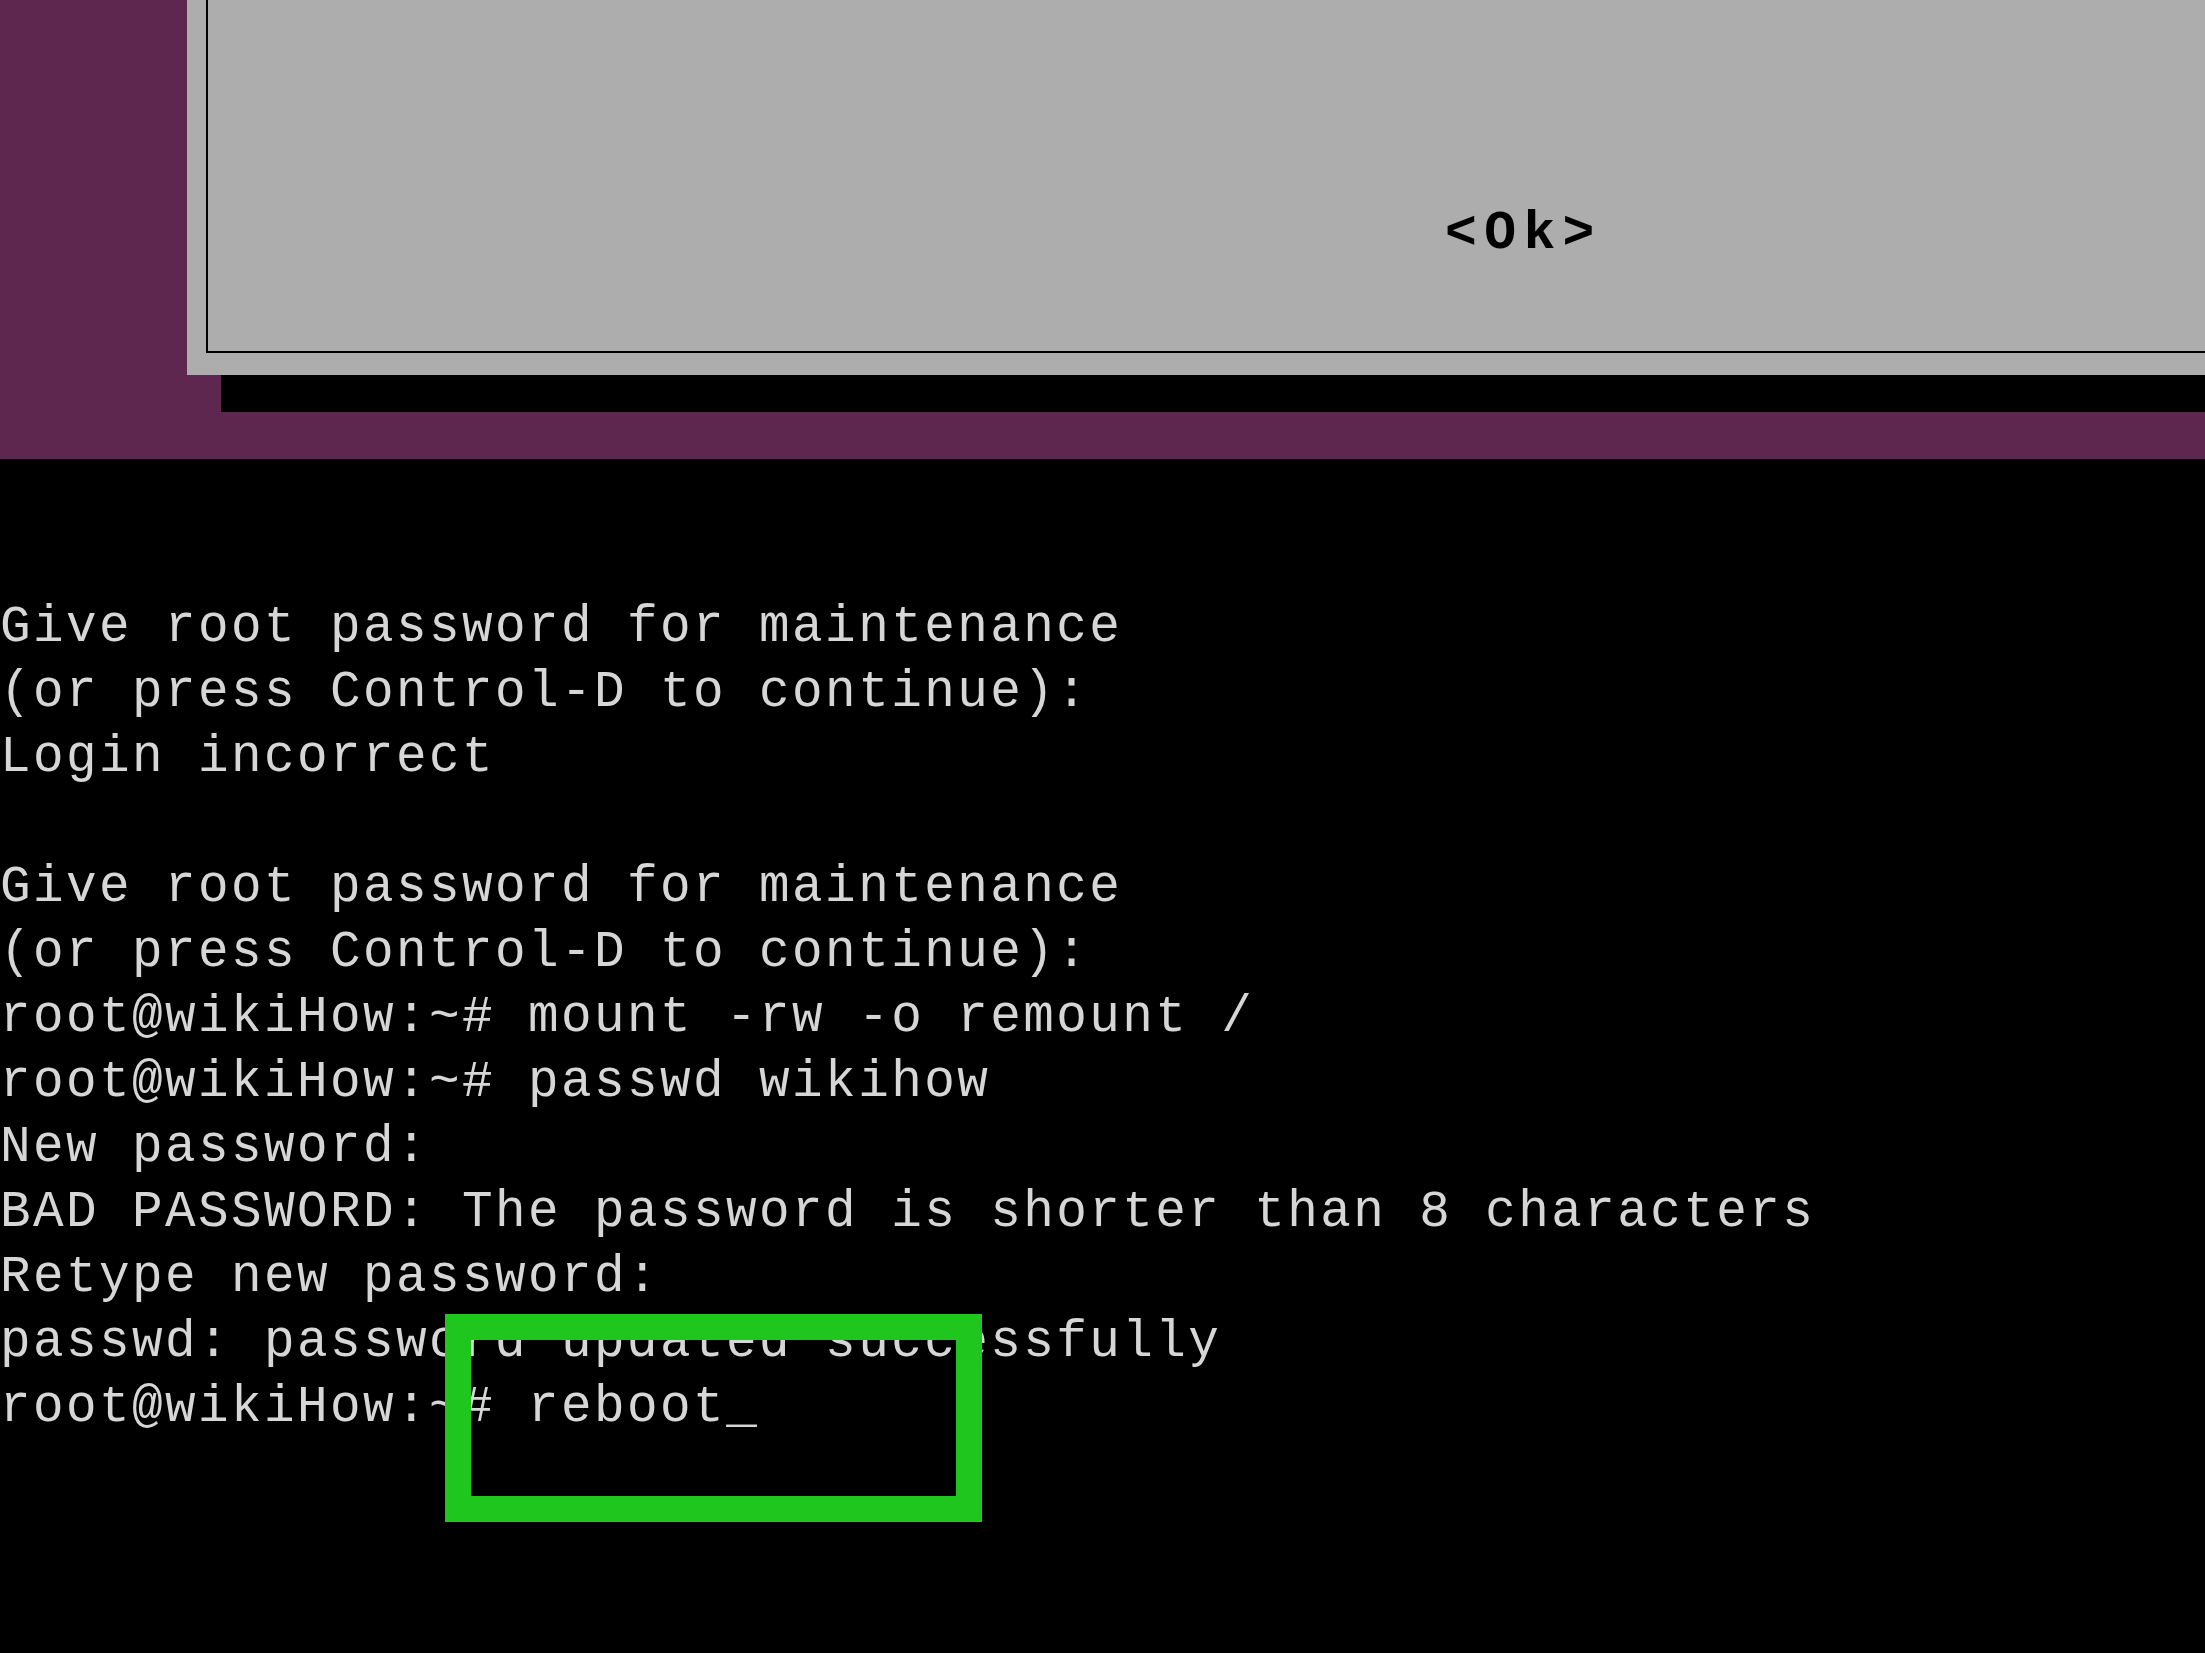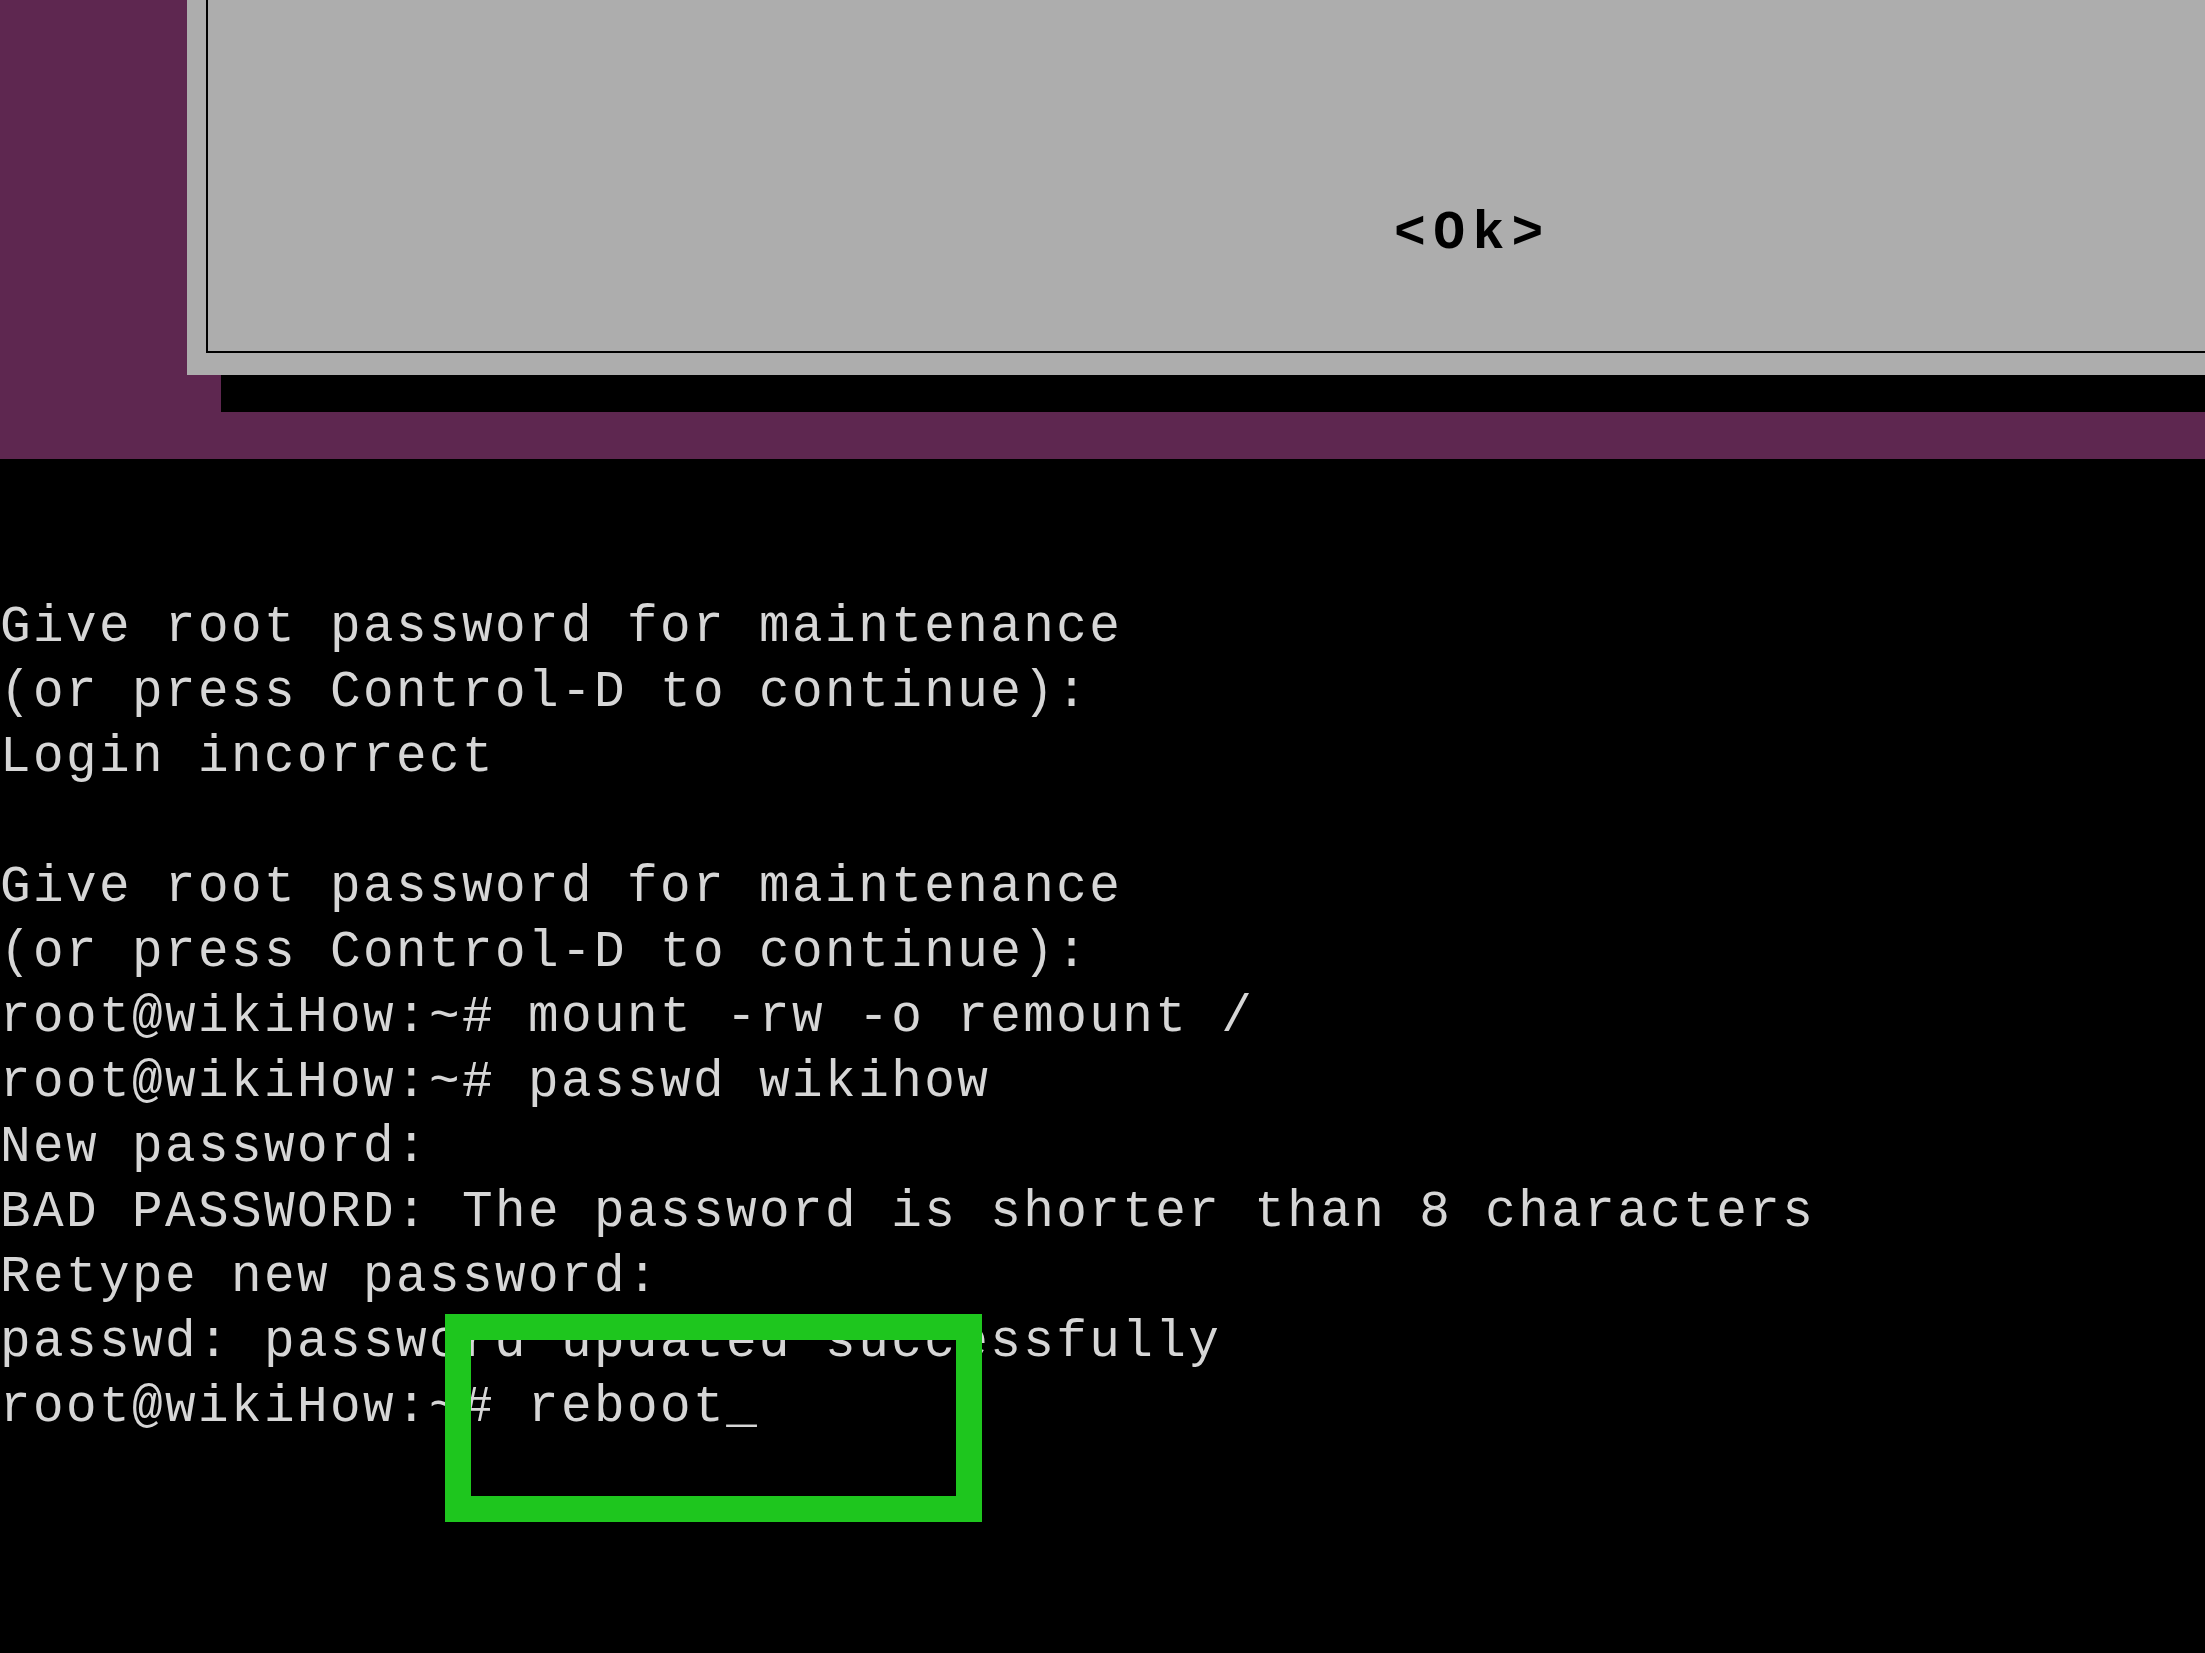--- a/index.html
+++ b/index.html
@@ -56,21 +56,21 @@
   .dialog-inner {
     position: absolute;
     left: 212px;
     top: 0;
     width: 1994px;
     height: 347px;
     background: #adadad;
   }
   .ok-text {
     position: absolute;
-    left: 1394px;
+    left: 1445px;
     top: 204px;
     color: #000000;
     font-size: 53px;
     letter-spacing: 7.4px;
     font-weight: 600;
   }
 
   
   .terminal {
     position: absolute;

